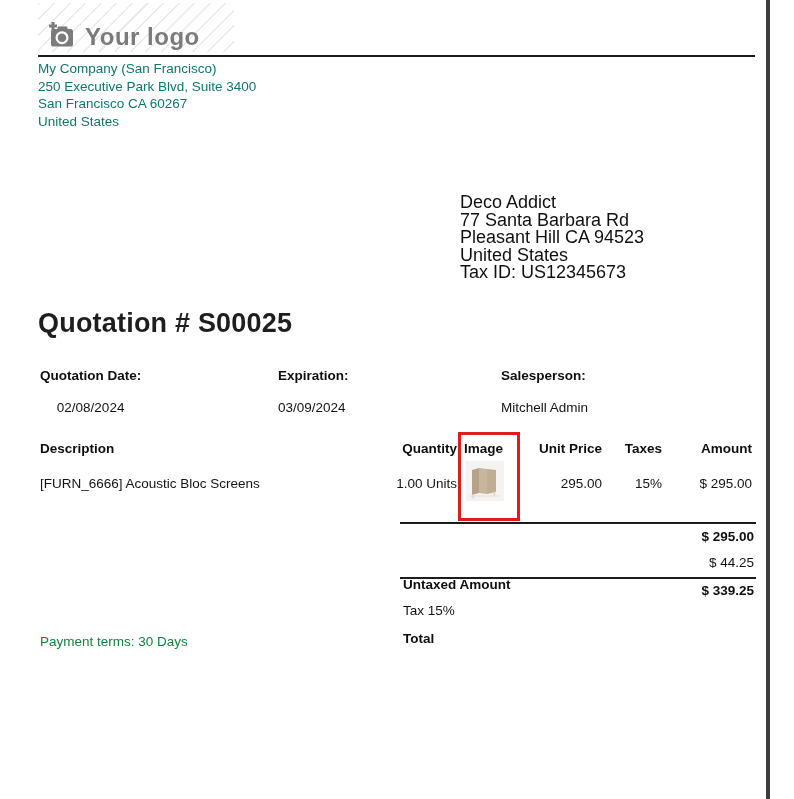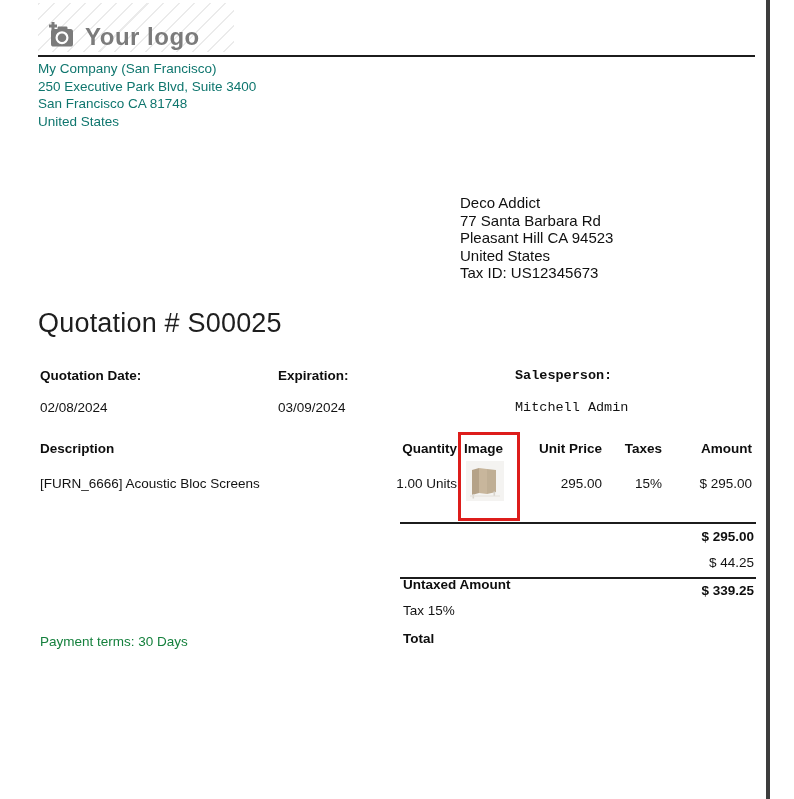--- a/index.html
+++ b/index.html
@@ -25,35 +25,35 @@
   .logo-text{
     font-size:24px;font-weight:bold;color:#7b7b7b;letter-spacing:0.5px;
   }
   .header-rule{
     position:absolute;left:38px;top:55px;width:717px;height:2px;background:#1c1c1c;
   }
   .company-address{
     position:absolute;left:38px;top:60px;font-size:13.5px;line-height:17.6px;color:#0f766e;
   }
   .customer-address{
-    position:absolute;left:460px;top:194px;font-size:15px;line-height:17.6px;color:#101010;
+    position:absolute;left:460px;top:194px;font-size:18px;line-height:17.6px;color:#101010;
   }
   
   .doc-title{
     position:absolute;left:38px;top:308px;margin:0;
-    font-size:27px;font-weight:400;color:#1e1e1e;letter-spacing:0.2px;
+    font-size:27px;font-weight:700;color:#1e1e1e;letter-spacing:0.2px;
   }
   
   .info-row{position:absolute;left:0;top:368px;width:794px;font-size:13.5px;}
   .info-col{position:absolute;top:0;}
   .info-col .lbl{font-weight:bold;color:#0e0e0e;}
   .info-col .val{margin-top:17px;color:#131313;}
-  .info-col-0{left:40px;}
+  .info-col-0{left:40px;text-align:center;}
   .info-col-1{left:278px;}
-  .info-col-2{left:515px;font-family:Liberation Mono, monospace;}
+  .info-col-2{left:501px;}
   
   .thead{position:absolute;left:0;top:441px;width:794px;font-size:13.5px;font-weight:bold;color:#0e0e0e;}
   .trow {position:absolute;left:0;top:476px;width:794px;font-size:13.5px;color:#131313;}
   .cell{position:absolute;top:0;white-space:nowrap;}
   .c-desc{left:40px;}
   .c-qty{right:337px;}
   .c-img{left:464px;}
   .c-unit{right:192px;}
   .c-tax{right:132px;}
   .c-amt{right:42px;}
@@ -96,21 +96,21 @@
         <circle cx="14" cy="15.7" r="5.4" fill="none" stroke="#ffffff" stroke-width="2.2"></circle>
       </svg>
     </span>
     <span class="logo-text">Your logo</span>
   </div>
   <div class="header-rule"></div>
 
   <div class="company-address">
     <div>My Company (San Francisco)</div>
     <div>250 Executive Park Blvd, Suite 3400</div>
-    <div>San Francisco CA 81748</div>
+    <div>San Francisco CA 60267</div>
     <div>United States</div>
   </div>
 
   <div class="customer-address">
     <div>Deco Addict</div>
     <div>77 Santa Barbara Rd</div>
     <div>Pleasant Hill CA 94523</div>
     <div>United States</div>
     <div>Tax ID: US12345673</div>
   </div>

